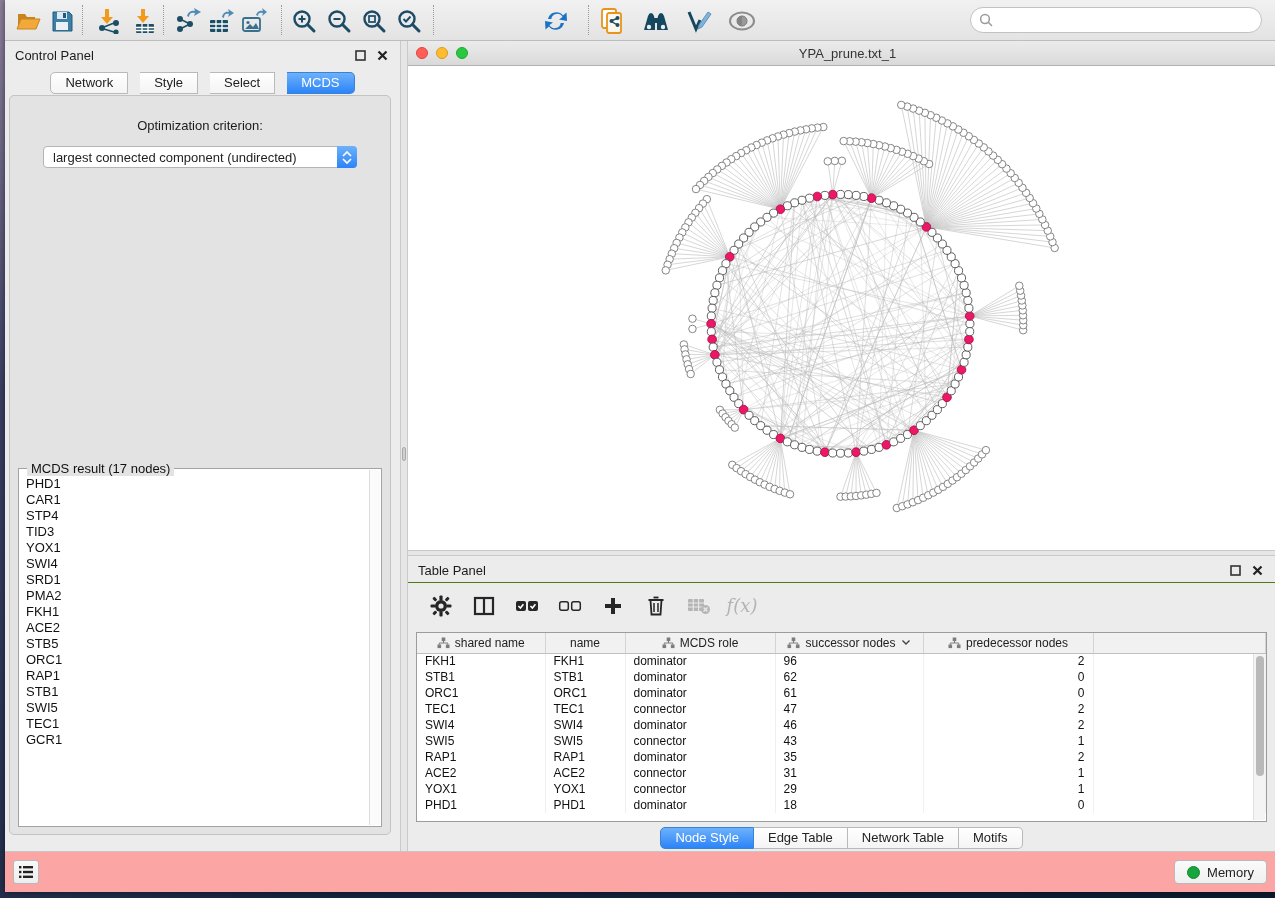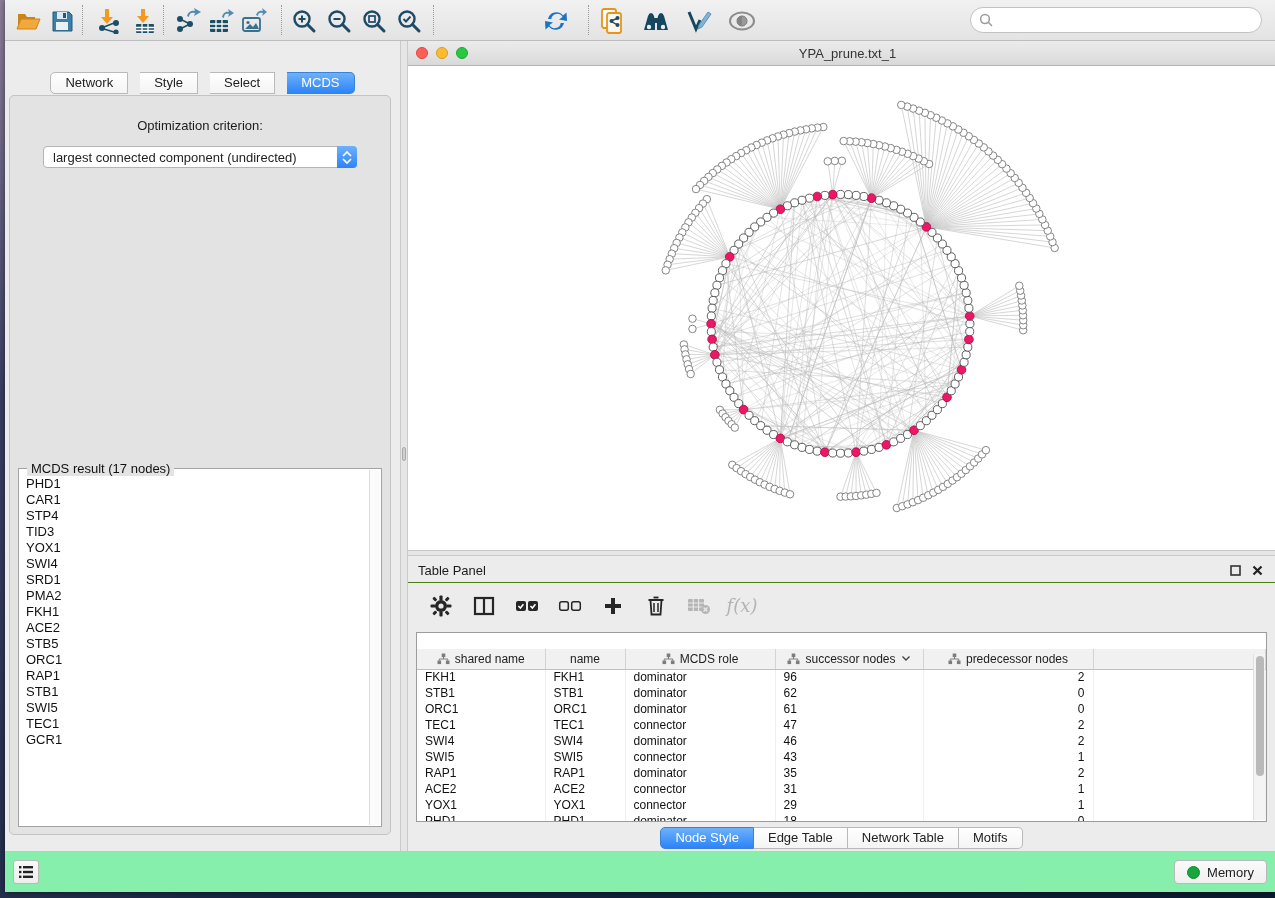--- a/index.html
+++ b/index.html
@@ -65,34 +65,34 @@
   .netcanvas svg { position:absolute; inset:0; }
 
   
   .tpanel { flex:0 0 295px; background:#ececec; position:relative; }
   .t-toolbar { position:absolute; top:26px; left:0; right:0; height:46px; border-top:1px solid #4d7c0f; display:flex; align-items:center; padding-left:20px; gap:17px; }
   .t-ic { width:26px; height:26px; display:flex; align-items:center; justify-content:center; cursor:pointer; }
   .t-ic.disabled { cursor:default; }
   .fx { font-family:"DejaVu Serif", serif; font-style:italic; font-size:18px; color:#b3b3b3; }
 
   .tablewrap { position:absolute; left:8px; right:8px; top:76px; height:190px; background:#fff; border:1px solid #9c9c9c; overflow:hidden; }
-  table.grid { border-collapse:collapse; table-layout:fixed; width:100%;margin-top:16px; }
+  table.grid { border-collapse:collapse; table-layout:fixed; width:100%; }
   table.grid th { height:20px; background:#f1f1f1; border-bottom:1px solid #c0c0c0; border-right:1px solid #d4d4d4; font-weight:normal; font-size:12px; color:#222; }
   table.grid th .hcell { display:flex; align-items:center; justify-content:center; gap:5px; }
   table.grid td { height:16px; font-size:12px; color:#111; padding:0 4px 0 8px; border-right:1px solid #f0f0f0; white-space:nowrap; overflow:hidden; }
   table.grid td.num { text-align:left; padding-right:16px; }
   table.grid td.num2 { text-align:right; padding-right:8px; }
   .c0{width:128px}.c1{width:80px}.c2{width:150px}.c3{width:148px}.c4{width:170px}.cf{width:auto}
   .tscroll { position:absolute; top:21px; bottom:1px; right:1px; width:12px; background:#f4f4f4; border-left:1px solid #e0e0e0; }
   .tscroll .thumb { position:absolute; top:2px; left:1.5px; width:8px; height:120px; background:#b9b9b9; border-radius:4px; }
 
   .bottom-tabs { position:absolute; left:0; right:0; top:271px; display:flex; justify-content:center; }
 
   
-  .statusbar { flex:0 0 34px; background:#86efac; border-top:1px solid #c6c6c6; display:flex; align-items:center; padding:8px 8px; }
+  .statusbar { flex:0 0 34px; background:#fca5a5; border-top:1px solid #c6c6c6; display:flex; align-items:center; padding:8px 8px; }
   .sq-btn { width:26px; height:24px; background:linear-gradient(#f8f8f8,#ededed); border:1px solid #b9b9b9; border-radius:3px; display:flex; align-items:center; justify-content:center; cursor:pointer; }
   .statusbar .spacer { flex:1; }
   .mem-btn { height:24px; padding:0 12px; background:linear-gradient(#fafafa,#efefef); border:1px solid #b9b9b9; border-radius:4px; display:flex; align-items:center; gap:7px; font-size:13px; cursor:pointer; }
   .mem-dot { width:13px; height:13px; border-radius:50%; background:#17a63c; border:1px solid #0f8a2e; }
 </style>
 </head>
 <body>
 
 <div class="app">
 
@@ -236,20 +236,34 @@
           <circle cx="6" cy="6" r="4.4" fill="none" stroke="#9a9a9a" stroke-width="1.5"></circle>
           <path d="M9.3 9.3L13 13" stroke="#9a9a9a" stroke-width="1.5"></path>
         </svg>
       <input value="" placeholder="" style="">
     </div>
   </div>
 
   <div class="main">
 
     <div class="cpanel">
+      <div class="panel-head">
+        <span class="panel-title">Control Panel</span>
+        <span class="spacer"></span>
+        <span class="winbtn">
+            <svg width="11" height="11" viewBox="0 0 11 11">
+              <rect x="1" y="1" width="9" height="9" fill="none" stroke="#333" stroke-width="1.6"></rect>
+            </svg>
+          </span>
+        <span class="winbtn">
+            <svg width="11" height="11" viewBox="0 0 11 11">
+              <path d="M1.5 1.5l8 8M9.5 1.5l-8 8" stroke="#222" stroke-width="2.2"></path>
+            </svg>
+          </span>
+      </div>
 
       <div class="segtabs">
           <div class="seg">Network</div>
           <div class="seg">Style</div>
           <div class="seg">Select</div>
           <div class="seg active">MCDS</div>
         </div>
 
       <div class="cp-content">
         <div class="opt-label">Optimization criterion:</div>

